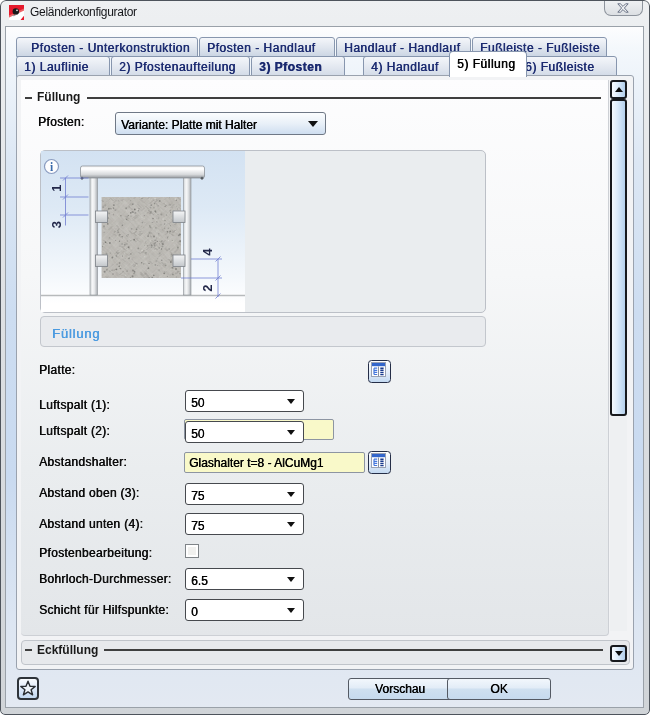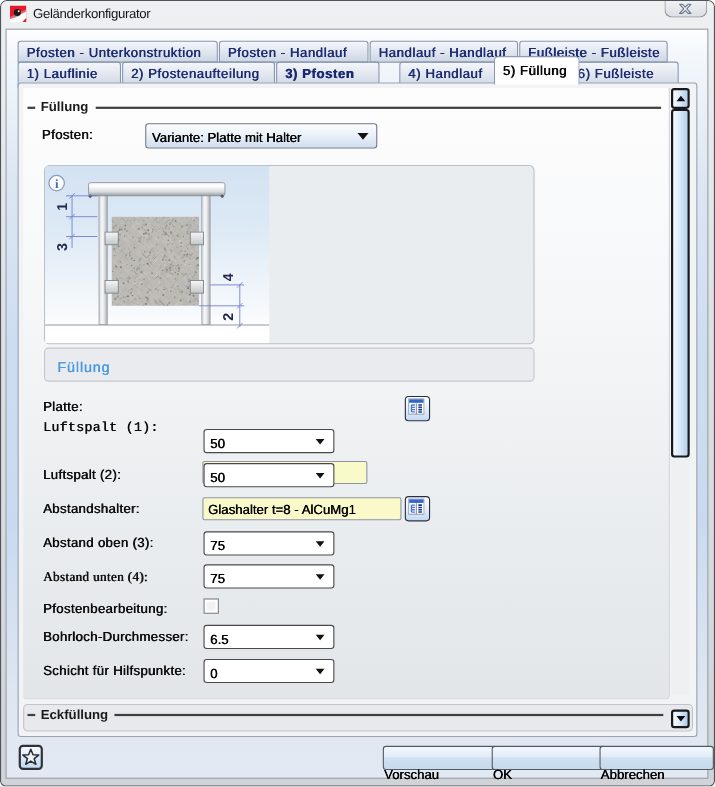--- a/index.html
+++ b/index.html
@@ -27,21 +27,21 @@
   .page{left:16px;top:75px;width:616px;height:593px;border:1px solid #9aa2ae;border-radius:3px;background:#f2f3f5;z-index:2;}
   .scrollarea{left:21px;top:80px;width:587px;height:555px;z-index:3;border-radius:0 0 4px 4px;border-right:1px solid #cdd0d5;border-bottom:1px solid #cdd0d5;
     background:linear-gradient(180deg,#fdfdfe 0%,#f6f7f8 35%,#eaedef 70%,#e3e6e9 100%);}
   
   .ghdr{font-size:12px;font-weight:bold;color:#1a1a1a;z-index:4;}
   .gline{height:1.5px;background:#3f3f3f;z-index:4;}
   
   .combo{position:absolute;box-sizing:border-box;border:1.2px solid #46494e;border-radius:3px;background:#fff;
     font-size:12px;color:#000;text-shadow:0.4px 0 0 #000;padding:4.5px 0 0 5px;z-index:4;}
   .combo .arr{position:absolute;right:8px;top:8px;width:0;height:0;border-left:4.5px solid transparent;border-right:4.5px solid transparent;border-top:5px solid #111;}
-  .varcombo{left:132px;top:112px;width:211px;height:23px;border:1px solid #6f7886;
+  .varcombo{left:115px;top:112px;width:211px;height:23px;border:1px solid #6f7886;
     background:linear-gradient(180deg,#fbfdfe 0%,#e9f0f8 50%,#cfdef0 100%);}
 .varcombo .arr{border-left-width:5.5px;border-right-width:5.5px;border-top-width:6px;top:8px;right:7px;}
   
   .yellow{position:absolute;box-sizing:border-box;border:1px solid #8d95a2;border-radius:2px;background:#f9f9c9;
     font-size:12px;color:#000;text-shadow:0.4px 0 0 #000;padding:3px 0 0 4px;z-index:4;}
   .lbl{position:absolute;font-size:12px;letter-spacing:0.3px;color:#0a0a0a;text-shadow:0.5px 0 0 #0a0a0a;z-index:4;white-space:nowrap;}
   .cbtn{position:absolute;box-sizing:border-box;width:23px;height:23px;border:1.5px solid #252e47;border-radius:3.5px;
     background:linear-gradient(180deg,#ffffff 0%,#e4edf9 55%,#c3d9f1 100%);z-index:4;}
   .checkbox{position:absolute;left:185px;top:544px;width:12px;height:12px;border:1.5px solid #7f8488;background:#f1f1ef;box-shadow:inset 0 0 0 2px #ffffff;z-index:4;}
   
@@ -52,21 +52,21 @@
   .eckpanel{left:21px;top:640px;width:609px;height:25px;box-sizing:border-box;border:1px solid #c0c4ca;border-radius:4px;background:#e7e9ec;z-index:4;}
   
   .sbtrack{left:610px;top:80px;width:17px;height:551px;background:#eef0f2;z-index:4;}
   .sbbtn{position:absolute;box-sizing:border-box;border:2px solid #17191d;border-radius:3px;
     background:linear-gradient(90deg,#f8fbfe 0%,#dcebfa 45%,#b0cdea 100%);z-index:5;}
   .sbthumb{left:610px;top:99px;width:17px;height:317px;box-sizing:border-box;border:2px solid #17191d;border-radius:3px;
     background:linear-gradient(90deg,#f5fafe 0%,#ddecfb 40%,#b4d0ec 100%);z-index:5;}
   
   .btn{position:absolute;top:678px;width:104px;height:22px;box-sizing:border-box;border:1px solid #545a64;border-radius:3px;
     background:linear-gradient(180deg,#f2f7fc 0%,#e2ecf7 45%,#cfe0f0 50%,#c6daee 100%);
-    font-size:12px;color:#000;text-shadow:0.4px 0 0 #000;text-align:left;padding-top:18px;z-index:4;}
+    font-size:12px;color:#000;text-shadow:0.4px 0 0 #000;text-align:center;padding-top:3px;z-index:4;}
   .starbtn{left:17px;top:677px;width:22px;height:23px;box-sizing:border-box;border:2px solid #2e3339;border-radius:4px;
     background:linear-gradient(180deg,#fafcfe 0%,#e1ebfa 45%,#c2d8f0 100%);z-index:4;}
   .tri{position:absolute;width:0;height:0;}
 </style>
 </head>
 <body>
 <div class="win">
   <div class="winborder"></div>
 
   <div class="abs title">Geländerkonfigurator</div>
@@ -82,21 +82,21 @@
   <div class="abs closebtn"></div>
   <svg class="abs" style="left:617px;top:3px;z-index:2" width="12" height="10" viewBox="0 0 12 10">
     <path d="M0.8 0.8 L3.4 0.8 L6 3.4 L8.6 0.8 L11.2 0.8 L7.4 5 L11.2 9.2 L8.6 9.2 L6 6.6 L3.4 9.2 L0.8 9.2 L4.6 5 Z" fill="#eceef0" stroke="#6b7386" stroke-width="1" stroke-linejoin="round"></path>
   </svg>
 
   <div class="abs client"></div>
 
   <div class="abs page"></div>
   <div class="abs scrollarea"></div>
 
-  <div class="tab r1" style="left:16px;width:182px;">Pfosten - Unterkonstruktion</div>
+  <div class="tab r1" style="left:16px;width:182px;text-align:center;">Pfosten - Unterkonstruktion</div>
   <div class="tab r1" style="left:199px;width:136px;">Pfosten - Handlauf</div>
   <div class="tab r1" style="left:336px;width:135px;">Handlauf - Handlauf</div>
   <div class="tab r1" style="left:472px;width:135px;">Fußleiste - Fußleiste</div>
 
   <div class="tab r2" style="left:16px;width:94px;">1) Lauflinie</div>
   <div class="tab r2" style="left:111px;width:139px;">2) Pfostenaufteilung</div>
   <div class="tab r2" style="left:251px;width:94px;font-weight:bold;">3) Pfosten</div>
   <div class="tab r2" style="left:346px;width:92px;margin-left:17px;">4) Handlauf</div>
   <div class="tab active" style="left:449px;width:78px;">5) Füllung</div>
   <div class="tab r2" style="left:517px;width:100px;">6) Fußleiste</div>
@@ -861,21 +861,21 @@
       <line x1="7.5" y1="4.5" x2="7.5" y2="14.5" stroke="#8890a0" stroke-width="1"></line>
       <g stroke="#4477dd" stroke-width="1.2" fill="none">
         <path d="M3 6.2 L6.2 6.2 M3 6.2 L3 12.5 M3 8.3 L6.2 8.3 M3 10.4 L6.2 10.4 M3 12.5 L6.2 12.5"></path>
       </g>
       <g stroke="#1a3a8c" stroke-width="1.4" fill="none">
         <path d="M9.3 6.2 L12.6 6.2 M9.3 8.3 L12.6 8.3 M9.3 10.4 L12.6 10.4 M9.3 12.5 L12.6 12.5"></path>
       </g>
     </svg>
   </div>
 
-  <div class="lbl" style="left:39px;top:382px;font-family:Liberation Mono, monospace;">Luftspalt (1):</div>
+  <div class="lbl" style="left:39px;top:398px;">Luftspalt (1):</div>
   <div class="combo" style="left:185px;top:390px;width:119px;height:22px;">50<span class="arr"></span></div>
 
   <div class="lbl" style="left:39px;top:424px;">Luftspalt (2):</div>
   <div class="combo" style="left:185px;top:421px;width:119px;height:22px;">50<span class="arr"></span></div>
 
   <div class="lbl" style="left:39px;top:455px;">Abstandshalter:</div>
   <div class="yellow" style="left:184px;top:452px;width:181px;height:21px;">Glashalter t=8 - AlCuMg1</div>
   <div class="cbtn" style="left:368px;top:451px;">
     <svg width="15" height="16" viewBox="0 0 15 16" style="position:absolute;left:2px;top:1px;">
       <rect x="0.5" y="0.5" width="14" height="14" fill="#ffffff" stroke="#9aa2b4" stroke-width="1"></rect>
@@ -886,21 +886,21 @@
       </g>
       <g stroke="#1a3a8c" stroke-width="1.4" fill="none">
         <path d="M9.3 6.2 L12.6 6.2 M9.3 8.3 L12.6 8.3 M9.3 10.4 L12.6 10.4 M9.3 12.5 L12.6 12.5"></path>
       </g>
     </svg>
   </div>
 
   <div class="lbl" style="left:39px;top:486px;">Abstand oben (3):</div>
   <div class="combo" style="left:185px;top:483px;width:119px;height:22px;">75<span class="arr"></span></div>
 
-  <div class="lbl" style="left:39px;top:517px;font-family:Liberation Serif, serif;">Abstand unten (4):</div>
+  <div class="lbl" style="left:39px;top:517px;">Abstand unten (4):</div>
   <div class="combo" style="left:185px;top:513px;width:119px;height:22px;">75<span class="arr"></span></div>
 
   <div class="lbl" style="left:39px;top:546px;">Pfostenbearbeitung:</div>
   <div class="checkbox"></div>
 
   <div class="lbl" style="left:39px;top:572px;">Bohrloch-Durchmesser:</div>
   <div class="combo" style="left:185px;top:568px;width:119px;height:22px;">6.5<span class="arr"></span></div>
 
   <div class="lbl" style="left:39px;top:603px;">Schicht für Hilfspunkte:</div>
   <div class="combo" style="left:185px;top:599px;width:119px;height:22px;">0<span class="arr"></span></div>
@@ -919,14 +919,13 @@
   </div>
   <div class="abs sbthumb"></div>
 
   <div class="abs starbtn">
     <svg width="18" height="19" viewBox="0 0 18 19" style="position:absolute;left:0px;top:0px;">
       <path d="M9 2.2 L11 7.2 L16.2 7.4 L12.1 10.7 L13.6 15.8 L9 12.9 L4.4 15.8 L5.9 10.7 L1.8 7.4 L7 7.2 Z" fill="#eef3f9" stroke="#2a2e33" stroke-width="1.4" stroke-linejoin="round"></path>
     </svg>
   </div>
   <div class="btn" style="left:348px;">Vorschau</div>
   <div class="btn" style="left:447px;">OK</div>
-  <div class="btn" style="left:545px;">Abbrechen</div>
 </div>
 
 </body></html>

